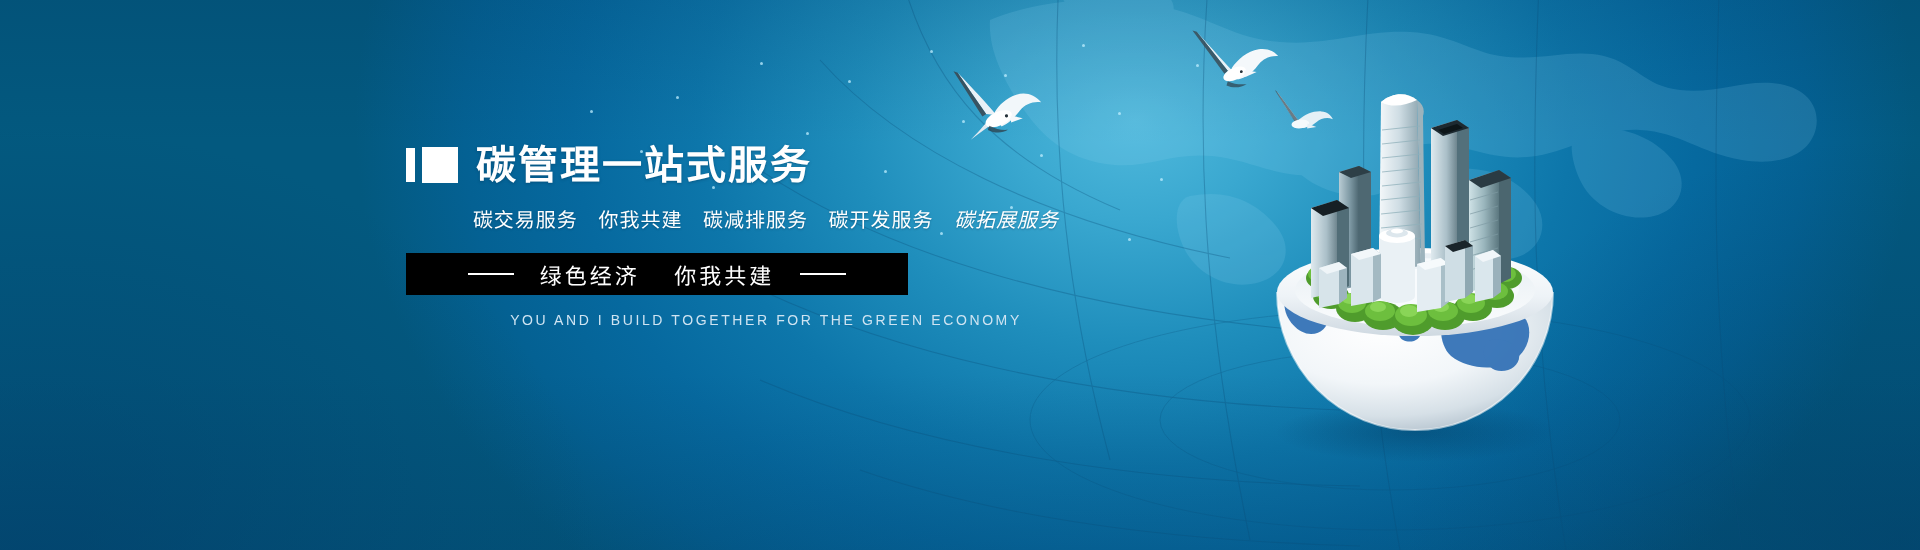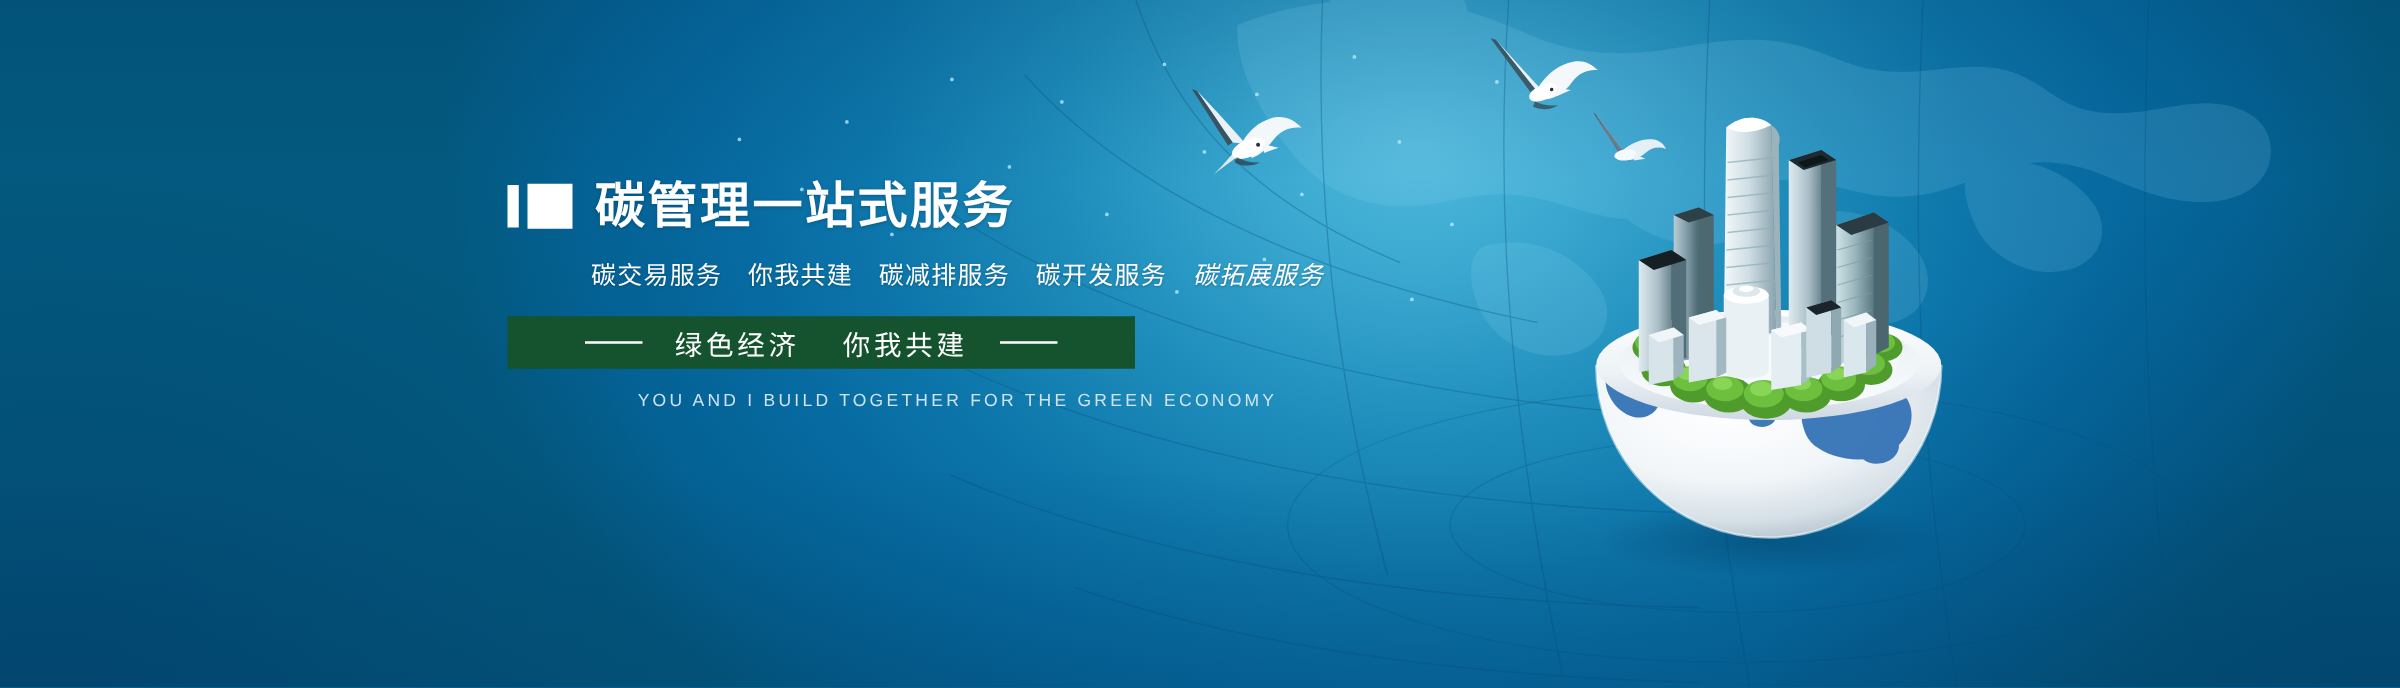--- a/index.html
+++ b/index.html
@@ -126,21 +126,21 @@
     white-space: nowrap;
     text-shadow: 0 1px 2px rgba(0,40,70,.35);
   }
   .services span { margin-right: 14px; }
   .services span:last-child { margin-right: 0; font-style: italic; }
 
   .ribbon {
     margin-top: 20px;
     width: 502px;
     height: 42px;
-    background: #14532d;
+    background: #000000;
     display: flex;
     align-items: center;
     justify-content: center;
     gap: 26px;
   }
   .ribbon .dash {
     width: 46px; height: 2px; background: #ffffff; display: block;
   }
   .ribbon-text {
     color: #ffffff;

